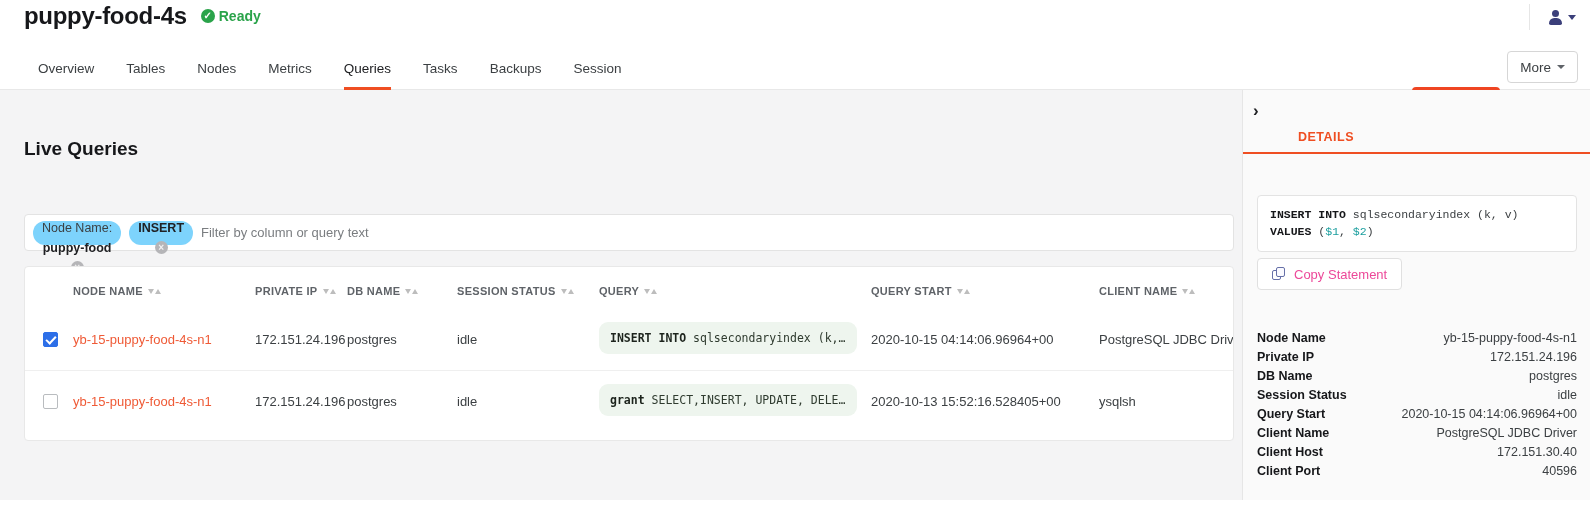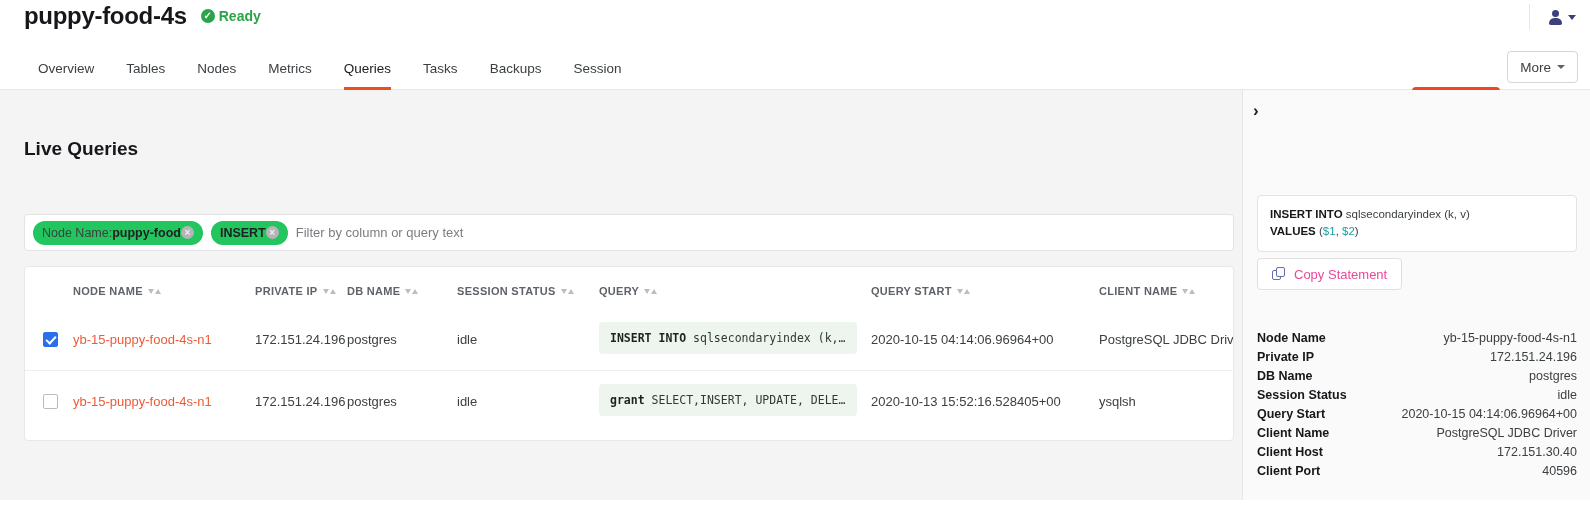--- a/index.html
+++ b/index.html
@@ -69,23 +69,23 @@
     background:#f4f4f5;
   }
   .section-title { position:absolute; left:24px; top:48px; font-size:19px; font-weight:bold; color:#16171a; }
 
   .filterbar {
     position:absolute; left:24px; top:124px; width:1210px; height:37px;
     background:#fff; border:1px solid #e3e3e3; border-radius:4px;
     display:flex; align-items:center; padding:0 8px; gap:8px;
   }
   .chip {
-    display:flex; align-items:center; 
-    background:#22c55e; border-radius:13px; height:24px; padding:0 9px;
-    font-size:12.5px; color:#3c4043; white-space:nowrap;
+    display:flex; align-items:center; gap:6px;
+    background:#7dd3fc; border-radius:13px; height:24px; padding:0 9px;
+    font-size:12.5px; color:#3c4043; white-space:nowrap;flex-direction:column;
   }
   .chip b { font-weight:bold; color:#202124; }
   .chip-x {
     width:13px; height:13px; border-radius:50%; background:#b5b5b8; color:#f1f1f2;
     font-size:10px; line-height:13px; text-align:center; cursor:pointer; font-weight:bold;
   }
   .filter-input {
     border:none; outline:none; font-size:13px; color:#202124; flex:1; height:24px;
     font-family:"Liberation Sans", sans-serif; background:transparent;
   }
@@ -118,21 +118,21 @@
   .c-client{ width:150px; }
 
   .cbox { width:15px; height:15px; border:1px solid #b9bcbf; border-radius:2px; background:#fff; cursor:pointer; }
   .cbox.on { background:#2d6fe8; border-color:#2d6fe8; position:relative; }
   .cbox.on::after {
     content:""; position:absolute; left:4px; top:1px; width:4px; height:8px;
     border:solid #fff; border-width:0 2px 2px 0; transform:rotate(43deg);
   }
   .nodelink { color:#ef5a36; cursor:pointer; font-size:13px; }
   .qpill {
-    display:inline-block; background:#eef5ee; border-radius:4px;
+    display:inline-block; background:#eef5ee; border-radius:9px;
     padding:9px 11px; width:258px; overflow:hidden; text-overflow:ellipsis; white-space:nowrap;
     font-family:"DejaVu Sans Mono", monospace; font-size:11.5px; color:#2f3b2f;
   }
   .qpill b { font-weight:bold; color:#1d241d; }
 
   
   .panel {
     position:absolute; left:1242px; top:90px; width:348px; height:410px;
     background:#fafafa; border-left:1px solid #e6e6e6;
   }
@@ -141,21 +141,21 @@
     font-weight:bold; cursor:pointer; line-height:1;
   }
   .panel-tabs { position:absolute; left:0; top:40px; width:348px; height:24px; border-bottom:2px solid #ef4e22; }
   .panel-tab {
     position:absolute; left:55px; top:0; font-size:12.5px; font-weight:bold;
     color:#ef4e22; letter-spacing:0.5px; cursor:pointer;
   }
   .sqlbox {
     position:absolute; left:14px; top:105px; width:320px;
     background:#fff; border:1px solid #e3e3e3; border-radius:4px;
-    padding:10px 12px; font-family:Liberation Sans, sans-serif; font-size:11.5px;
+    padding:10px 12px; font-family:Liberation Mono, monospace; font-size:11.5px;
     line-height:1.5; color:#3c4043; white-space:pre-wrap;
   }
   .sqlbox b { color:#16171a; font-weight:bold; }
   .sqlbox i { color:#1a9e9e; font-style:normal; }
   .btn-copy {
     position:absolute; left:14px; top:168px; height:32px;
     background:#fff; border:1px solid #e0e0e0; border-radius:4px;
     display:flex; align-items:center; gap:8px; padding:0 14px; cursor:pointer;
     font-size:13px; color:#ec4899; font-family:"Liberation Sans", sans-serif;
   }
@@ -301,20 +301,23 @@
             <td>2020-10-13 15:52:16.528405+00</td>
             <td>ysqlsh</td>
           </tr>
         </tbody>
       </table>
     </div>
   </div>
 
   <div class="panel">
     <div class="chevron">›</div>
+    <div class="panel-tabs">
+      <div class="panel-tab">DETAILS</div>
+    </div>
 
     <div class="sqlbox"><b>INSERT INTO</b><span> sqlsecondaryindex (k, v)</span>
 <b>VALUES</b><span> (</span><i>$1</i><span>, </span><i>$2</i><span>)</span></div>
 
     <div class="btn-copy">
       <span class="copy-ico">
           <span class="b1"></span>
           <span class="b2"></span>
         </span>
       <span>Copy Statement</span>

